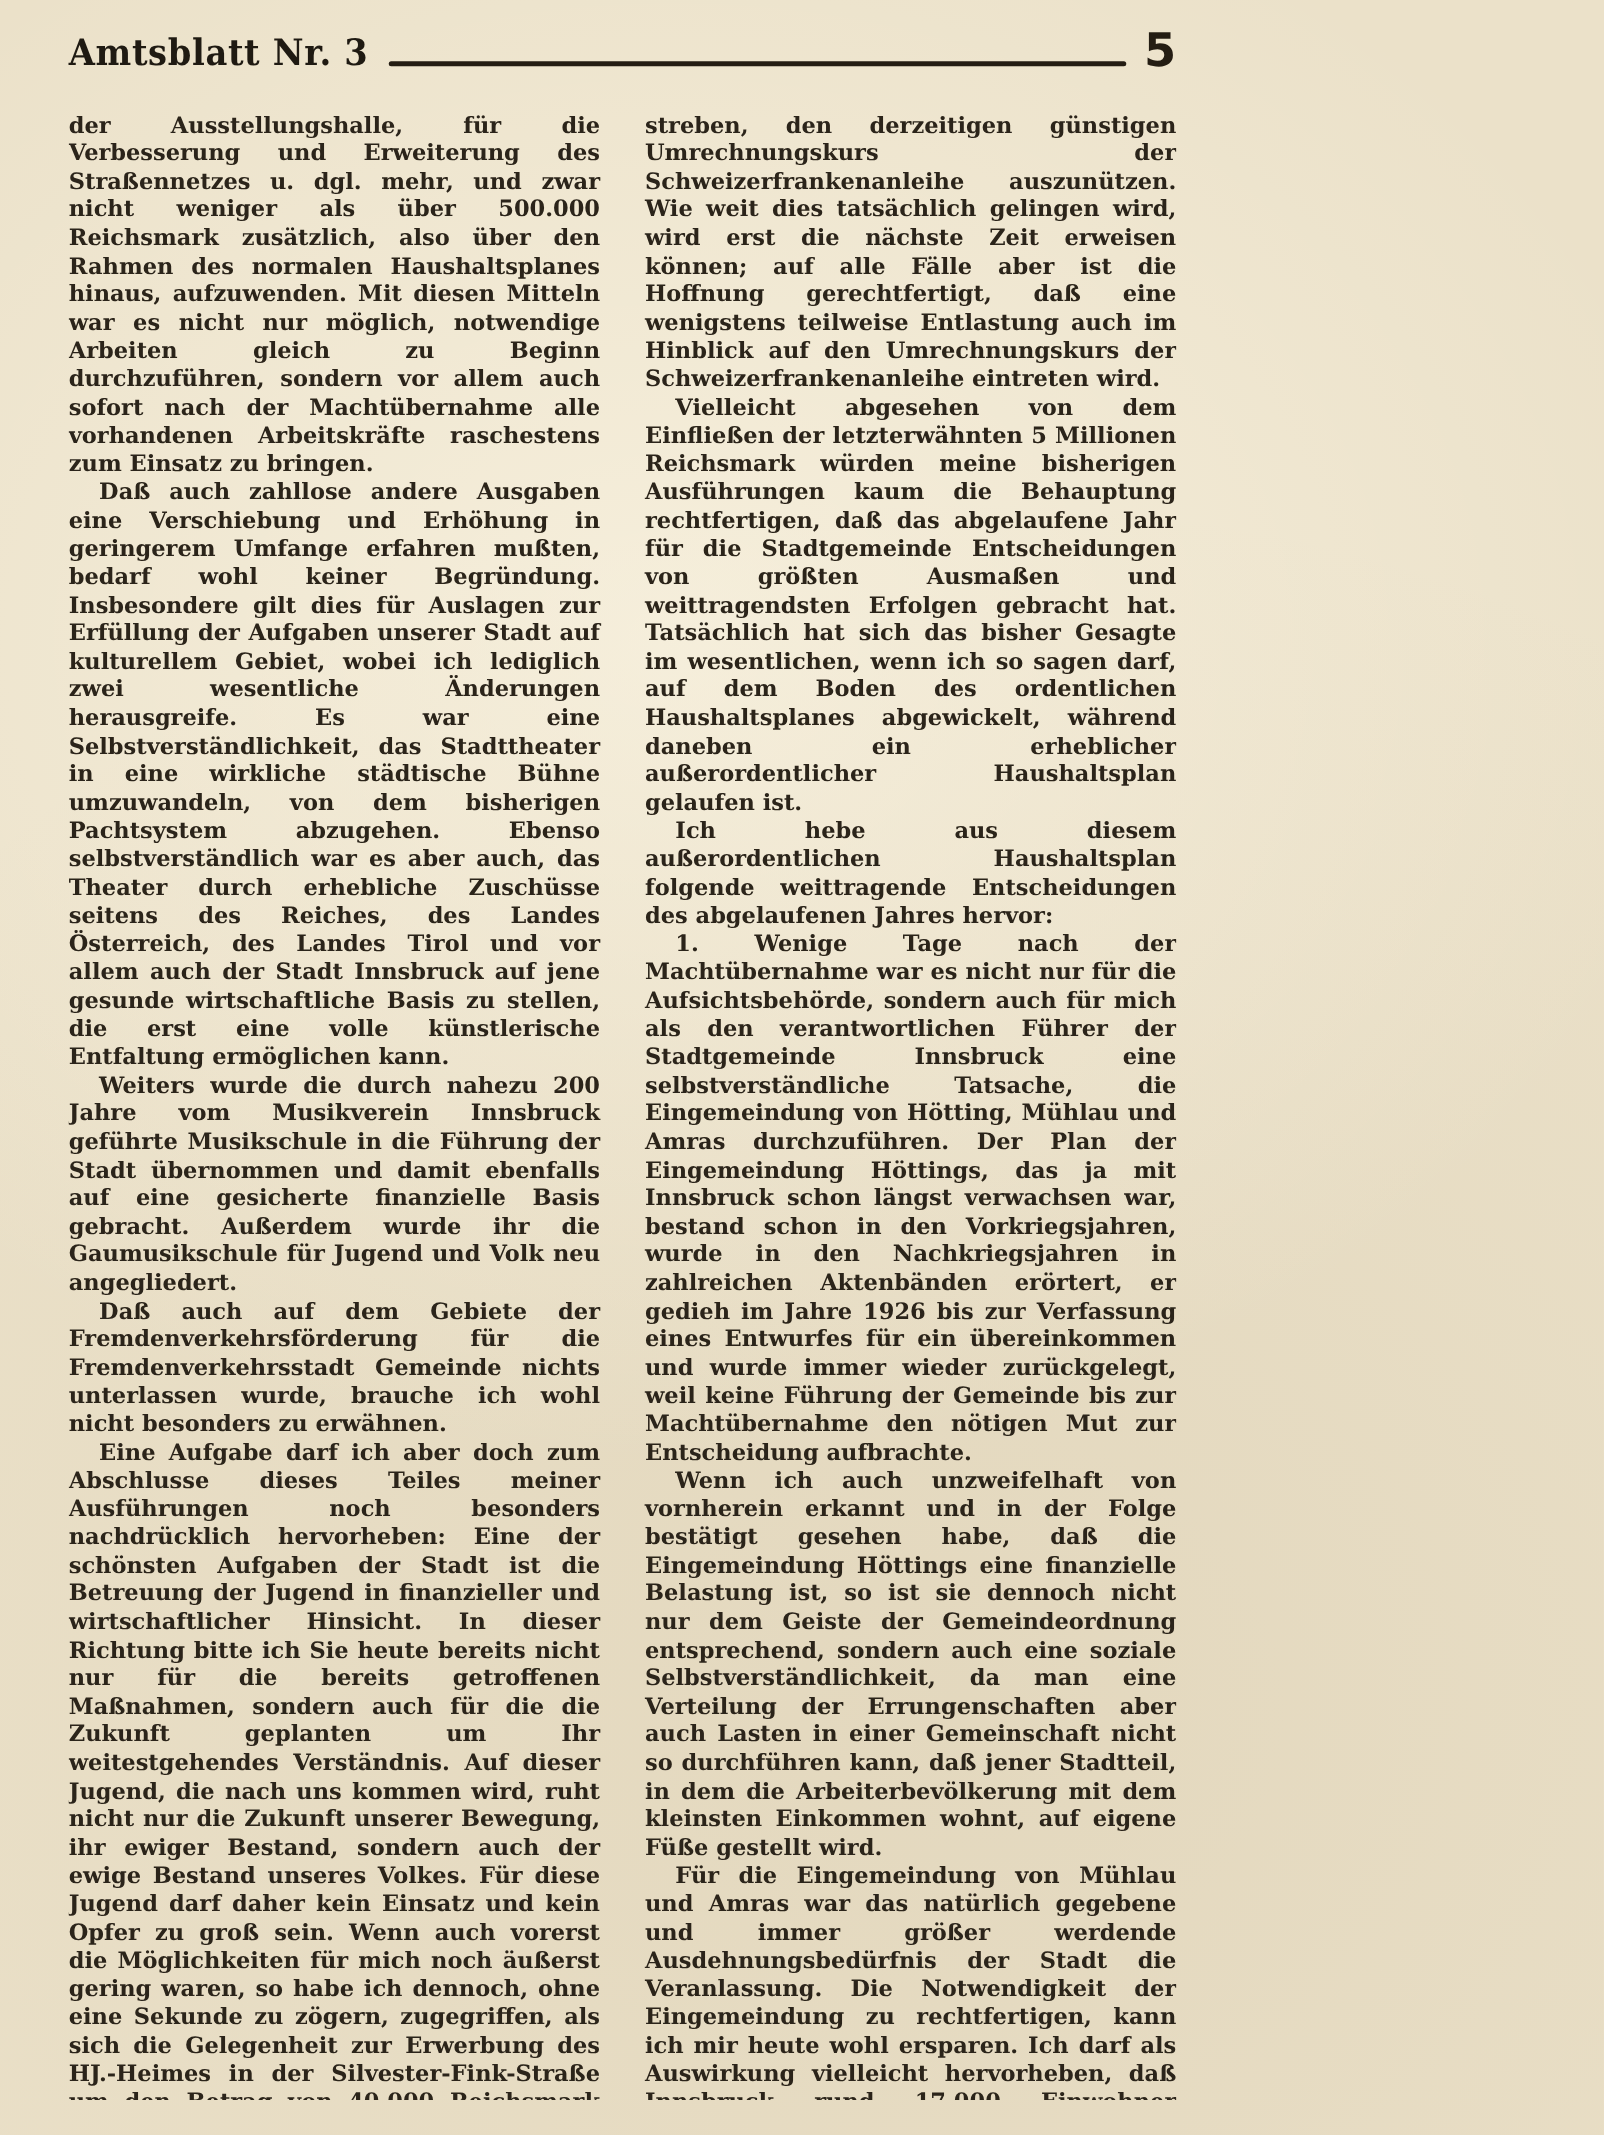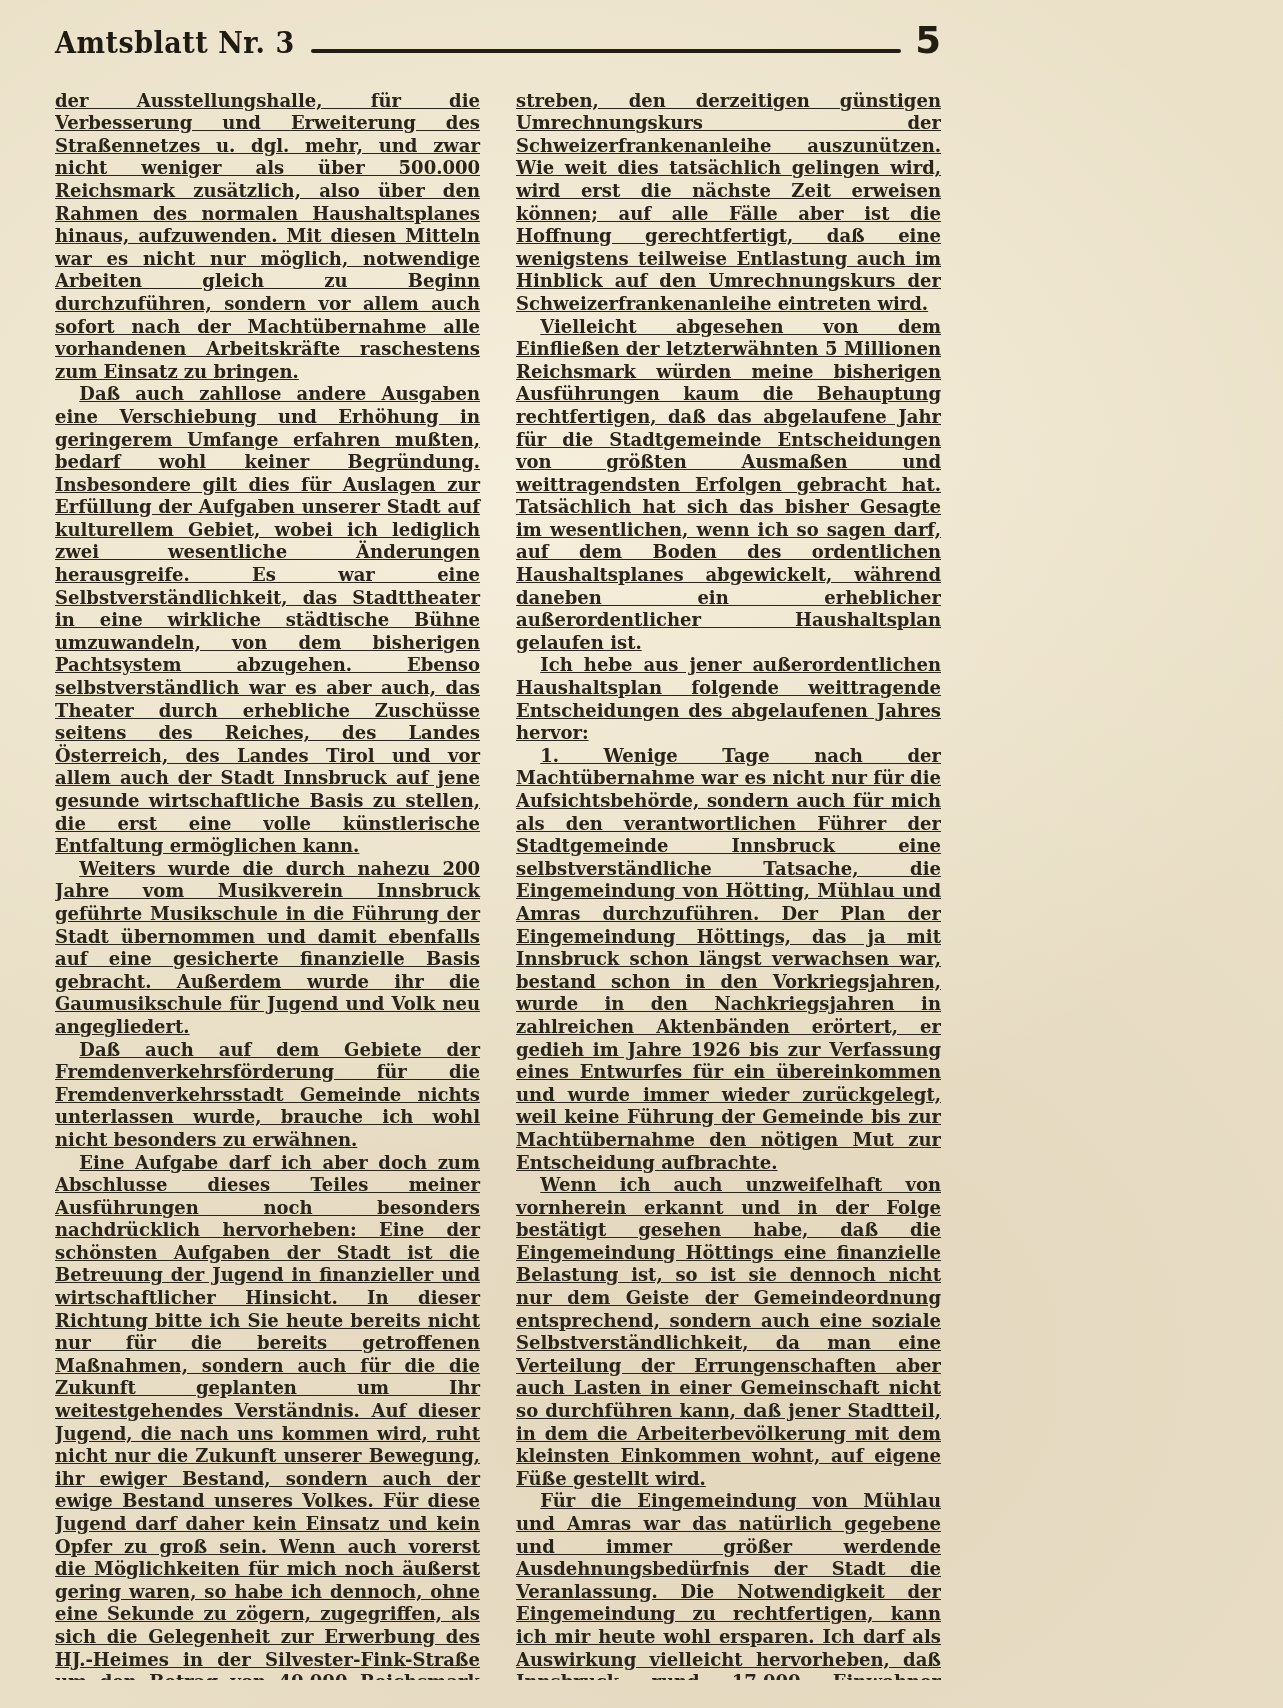--- a/index.html
+++ b/index.html
@@ -47,21 +47,20 @@
     font-size: 37px;
     line-height: 0.8;
     color: #241d13;
   }
   .columns {
     display: flex;
     gap: 36px;
     margin-top: 34px;
     height: 1590px;
     overflow: hidden;
-    text-decoration: underline;
   }
   .col {
     width: 554px;
     font-weight: bold;
     font-size: 18px;
     line-height: 22.6px;
     text-align: justify;
     color: #2b241a;
   }
   .col p {
@@ -89,21 +88,21 @@
       <p>Weiters wurde die durch nahezu 200 Jahre vom Musikverein Innsbruck geführte Musikschule in die Führung der Stadt übernommen und damit ebenfalls auf eine gesicherte finanzielle Basis gebracht. Außerdem wurde ihr die Gaumusikschule für Jugend und Volk neu angegliedert.</p>
       <p>Daß auch auf dem Gebiete der Fremdenverkehrsförderung für die Fremdenverkehrsstadt Gemeinde nichts unterlassen wurde, brauche ich wohl nicht besonders zu erwähnen.</p>
       <p>Eine Aufgabe darf ich aber doch zum Abschlusse dieses Teiles meiner Ausführungen noch besonders nachdrücklich hervorheben: Eine der schönsten Aufgaben der Stadt ist die Betreuung der Jugend in finanzieller und wirtschaftlicher Hinsicht. In dieser Richtung bitte ich Sie heute bereits nicht nur für die bereits getroffenen Maßnahmen, sondern auch für die die Zukunft geplanten um Ihr weitestgehendes Verständnis. Auf dieser Jugend, die nach uns kommen wird, ruht nicht nur die Zukunft unserer Bewegung, ihr ewiger Bestand, sondern auch der ewige Bestand unseres Volkes. Für diese Jugend darf daher kein Einsatz und kein Opfer zu groß sein. Wenn auch vorerst die Möglichkeiten für mich noch äußerst gering waren, so habe ich dennoch, ohne eine Sekunde zu zögern, zugegriffen, als sich die Gelegenheit zur Erwerbung des HJ.-Heimes in der Silvester-Fink-Straße um den Betrag von 40.000 Reichsmark bot und habe auch den Auftrag zur baulichen Ausgestaltung bereits gegeben.</p>
       <p>Als vierte Voraussetzung habe ich die Notwendigkeit einer Schuldenerleichterung und damit einer Erleichterung des Zinsen- und Tilgungsdienstes festgehalten. Ich kann auch hier erklären, daß sich meine Hoffnungen in einem erheblichen Maße erfüllt haben.</p>
 
     </div>
 
     <div class="col">
       <p class="cont">streben, den derzeitigen günstigen Umrechnungskurs der Schweizerfrankenanleihe auszunützen. Wie weit dies tatsächlich gelingen wird, wird erst die nächste Zeit erweisen können; auf alle Fälle aber ist die Hoffnung gerechtfertigt, daß eine wenigstens teilweise Entlastung auch im Hinblick auf den Umrechnungskurs der Schweizerfrankenanleihe eintreten wird.</p>
       <p>Vielleicht abgesehen von dem Einfließen der letzterwähnten 5 Millionen Reichsmark würden meine bisherigen Ausführungen kaum die Behauptung rechtfertigen, daß das abgelaufene Jahr für die Stadtgemeinde Entscheidungen von größten Ausmaßen und weittragendsten Erfolgen gebracht hat. Tatsächlich hat sich das bisher Gesagte im wesentlichen, wenn ich so sagen darf, auf dem Boden des ordentlichen Haushaltsplanes abgewickelt, während daneben ein erheblicher außerordentlicher Haushaltsplan gelaufen ist.</p>
-      <p>Ich hebe aus jener außerordentlichen Haushaltsplan folgende weittragende Entscheidungen des abgelaufenen Jahres hervor:</p>
+      <p>Ich hebe aus diesem außerordentlichen Haushaltsplan folgende weittragende Entscheidungen des abgelaufenen Jahres hervor:</p>
       <p>1. Wenige Tage nach der Machtübernahme war es nicht nur für die Aufsichtsbehörde, sondern auch für mich als den verantwortlichen Führer der Stadtgemeinde Innsbruck eine selbstverständliche Tatsache, die Eingemeindung von Hötting, Mühlau und Amras durchzuführen. Der Plan der Eingemeindung Höttings, das ja mit Innsbruck schon längst verwachsen war, bestand schon in den Vorkriegsjahren, wurde in den Nachkriegsjahren in zahlreichen Aktenbänden erörtert, er gedieh im Jahre 1926 bis zur Verfassung eines Entwurfes für ein übereinkommen und wurde immer wieder zurückgelegt, weil keine Führung der Gemeinde bis zur Machtübernahme den nötigen Mut zur Entscheidung aufbrachte.</p>
       <p>Wenn ich auch unzweifelhaft von vornherein erkannt und in der Folge bestätigt gesehen habe, daß die Eingemeindung Höttings eine finanzielle Belastung ist, so ist sie dennoch nicht nur dem Geiste der Gemeindeordnung entsprechend, sondern auch eine soziale Selbstverständlichkeit, da man eine Verteilung der Errungenschaften aber auch Lasten in einer Gemeinschaft nicht so durchführen kann, daß jener Stadtteil, in dem die Arbeiterbevölkerung mit dem kleinsten Einkommen wohnt, auf eigene Füße gestellt wird.</p>
       <p>Für die Eingemeindung von Mühlau und Amras war das natürlich gegebene und immer größer werdende Ausdehnungsbedürfnis der Stadt die Veranlassung. Die Notwendigkeit der Eingemeindung zu rechtfertigen, kann ich mir heute wohl ersparen. Ich darf als Auswirkung vielleicht hervorheben, daß Innsbruck rund 17.000 Einwohner hinzugewonnen hat und daß sich das Flächenausmaß des Gemeindegebietes um nicht weniger als nahezu 60 Quadratkilometer vergrößert hat. Ich bin mir bei Erörterung der Frage der Eingemeindung über zweierlei klar: Einerseits, daß sich neben den verschiedenen günstigen Auswirkungen für die eingemeindeten Gemeinden natürlich auch Härten ergeben müssen. Ich bitte aber gerade Sie, meine Ratsherren, dafür zu sorgen, daß bei Erörterung dieser Frage in weiteren Kreisen der Bevölkerung nicht allein immer die Schattenseiten, sondern auch die Lichtseiten gesehen werden, und wenn für den einen oder anderen sich vielleicht wirklich nur eine Schattenseite zeigt, dann möge er dann doch auch wieder einmal daran denken, daß er einer Volksgemeinschaft angehört. Im weiteren wollen wir uns auch mit dem Gedanken vertraut machen, daß die Entwicklung in der Richtung der Eingemeindung noch nicht abgeschnitten sein kann, sondern noch ihre Fortsetzung erfahren wird müssen.</p>
 
     </div>
 
   </div>
 </div>
 
 </body></html>

